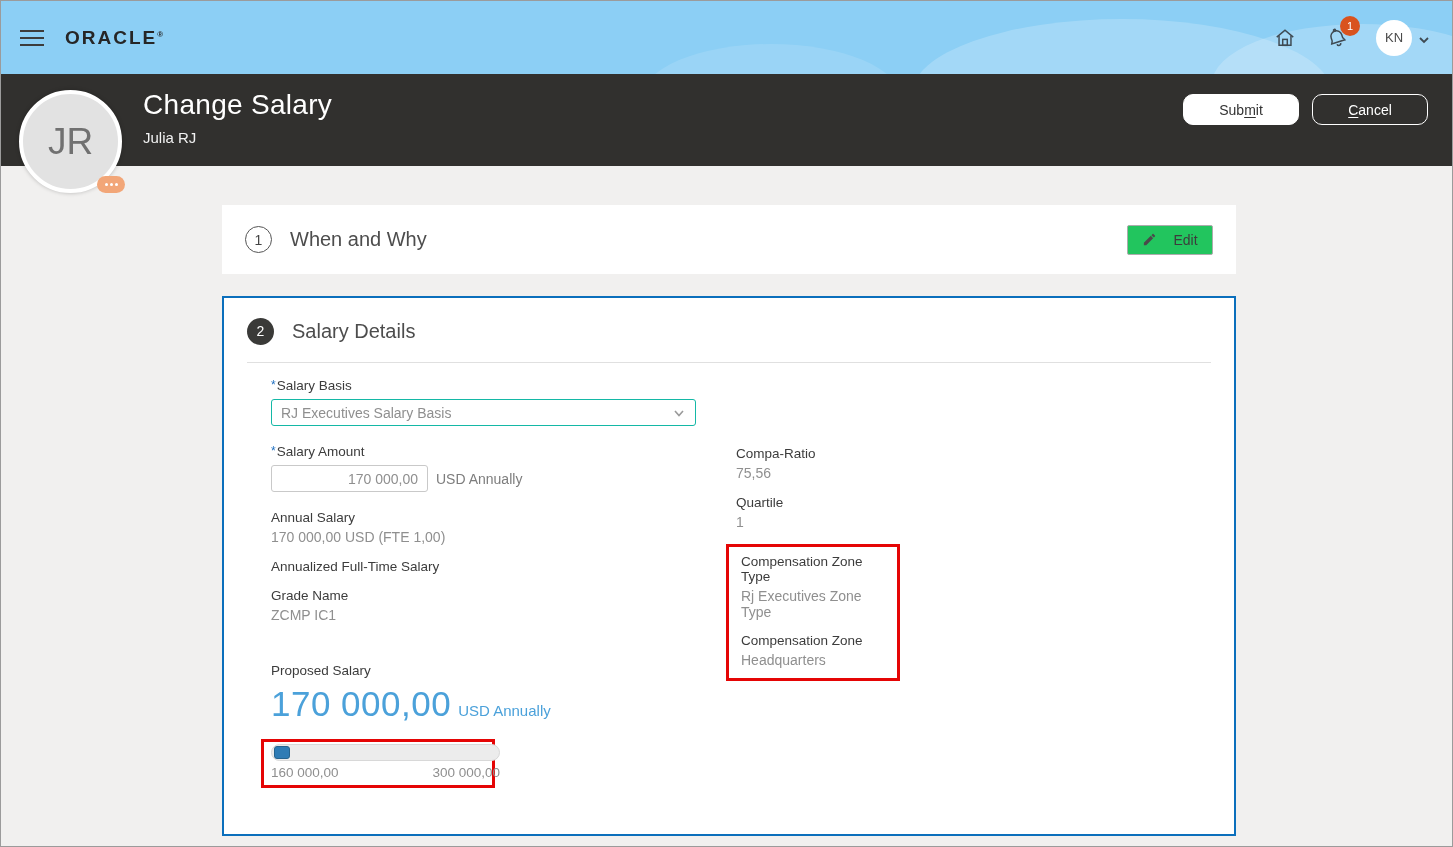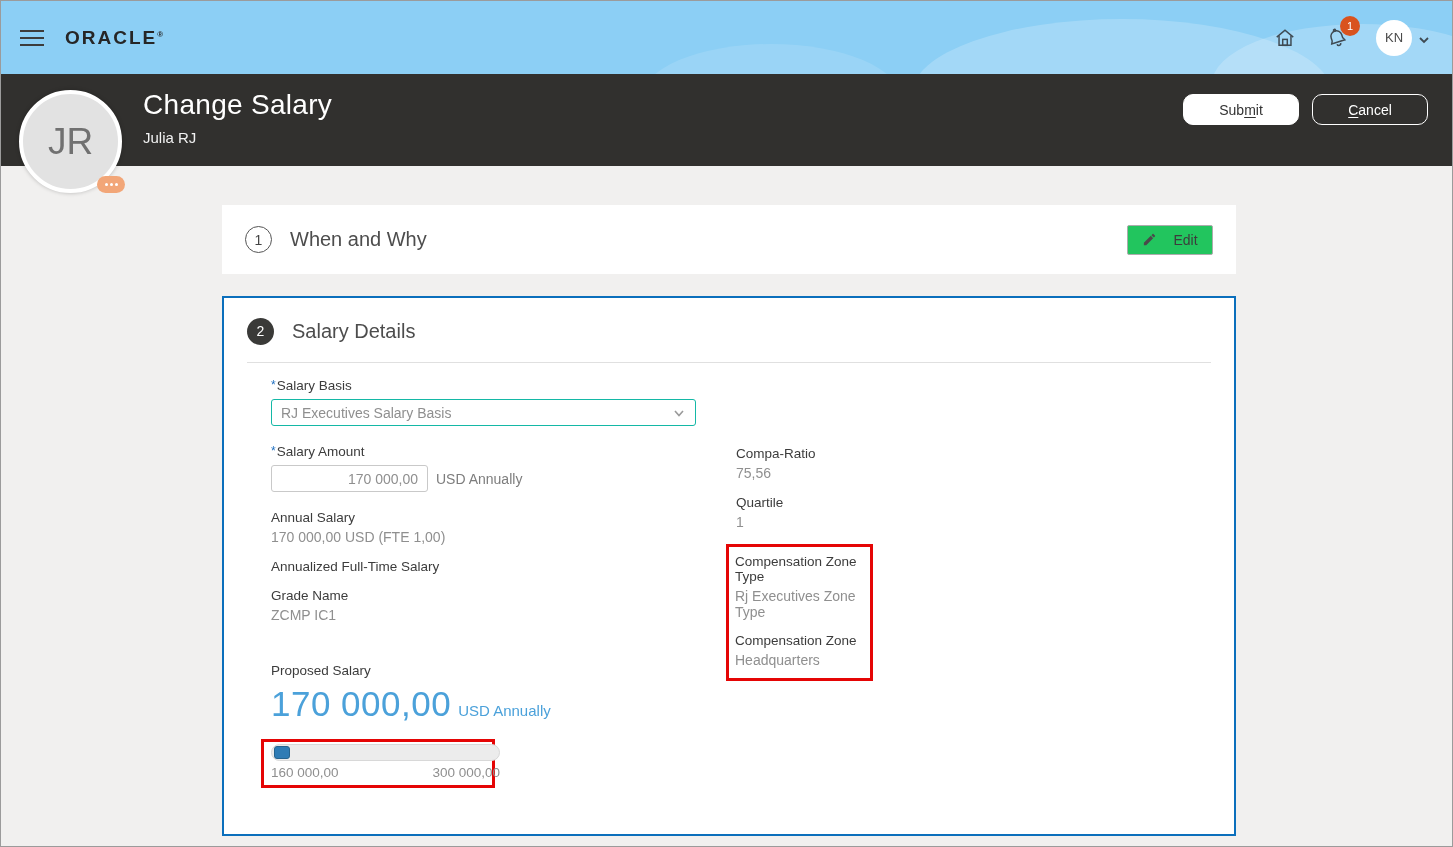--- a/index.html
+++ b/index.html
@@ -131,21 +131,21 @@
     position:relative; width:229px; height:17px; background:#ececec;
     border:1px solid #d8d8d8; border-radius:9px; cursor:pointer;
   }
   .slider-handle{
     position:absolute; left:2px; top:1px; width:16px; height:13px;
     background:#2f7cb5; border:1px solid #26648f; border-radius:3px; cursor:pointer;
   }
   .slider-labels{ width:229px; display:flex; justify-content:space-between;
     font-size:13.5px; color:#8f8f8f; margin-top:4px; }
 
-  .zone-annot{ margin-left:-10px; width:147px; padding:7px 9px 10px 6px; margin-bottom:6px; }
+  .zone-annot{ margin-left:-10px; width:174px; padding:7px 9px 10px 12px; margin-bottom:6px; }
   .zone-annot .fgroup{ margin-bottom:0; }
   .zone-annot .fgroup + .fgroup{ margin-top:13px; }
 
   .wah-value{ margin-top:10px; }
 </style>
 </head>
 <body>
 
 <div class="screen">
 

